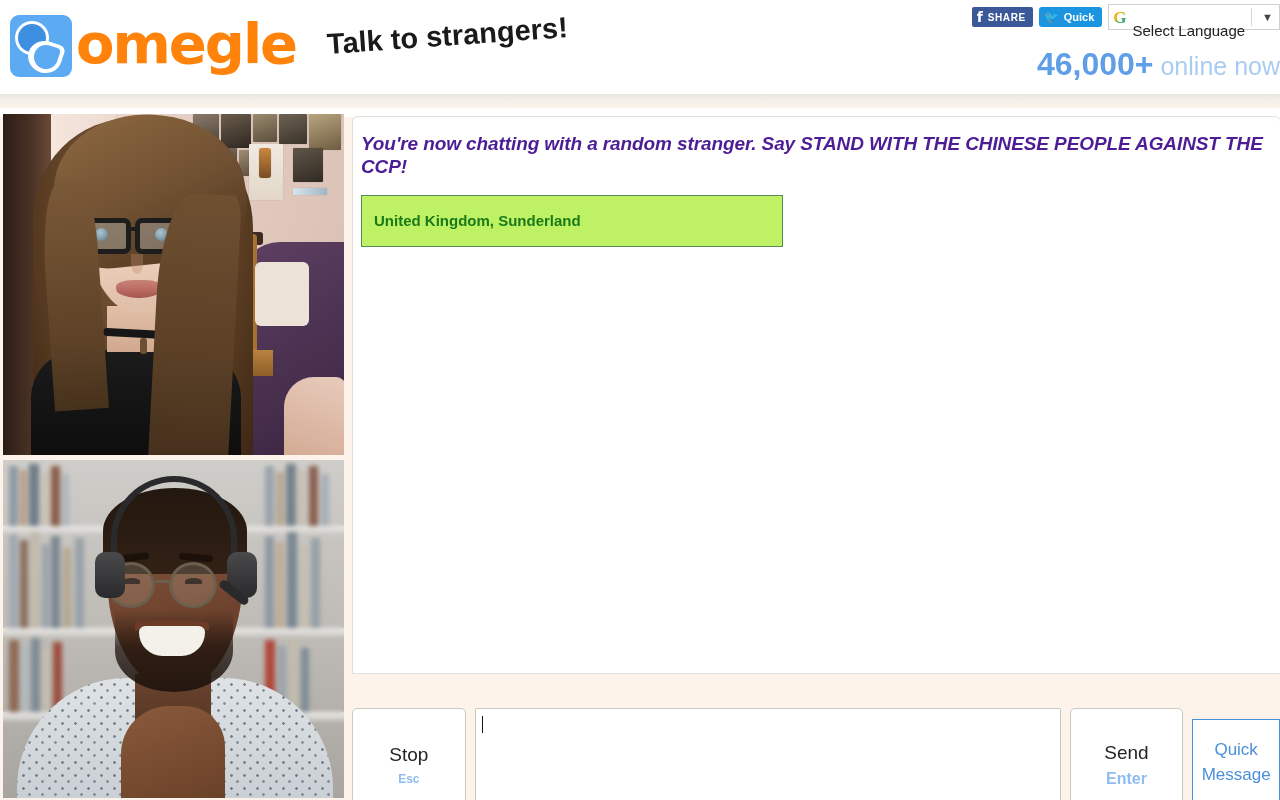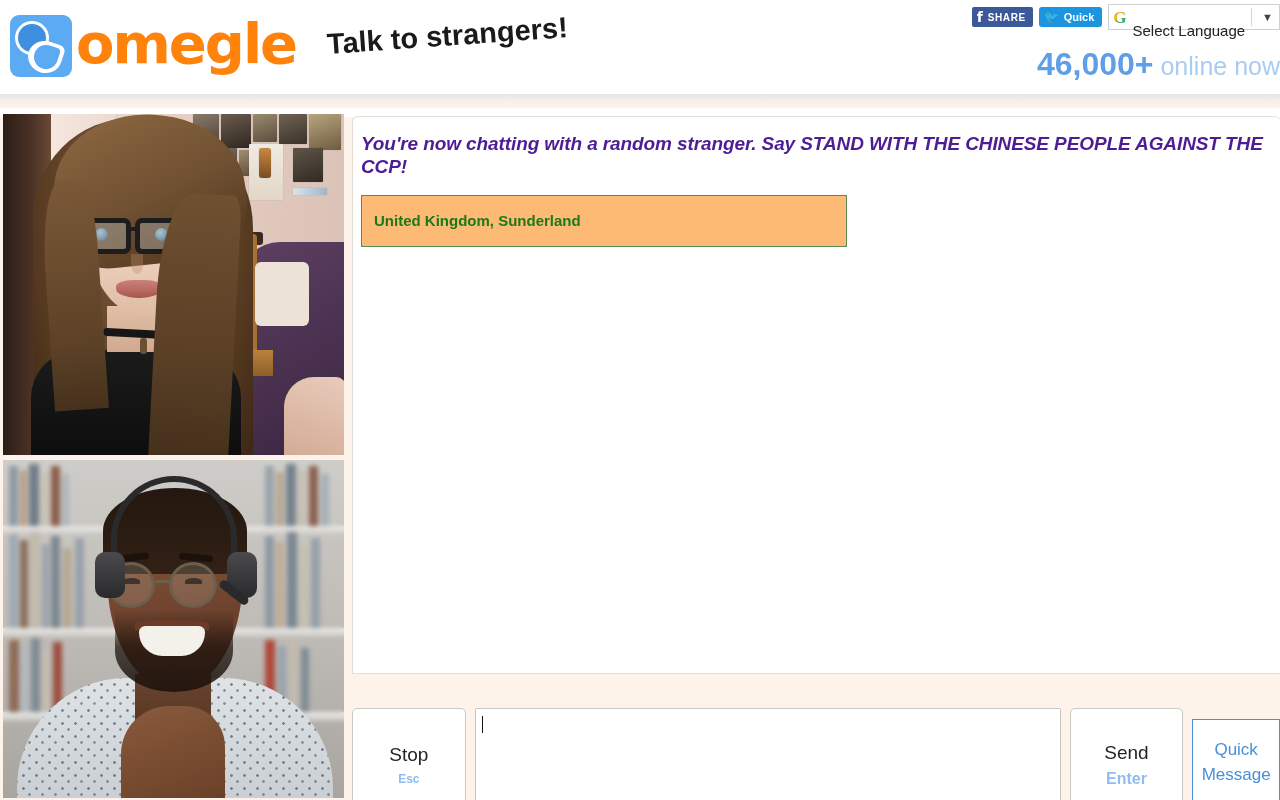--- a/index.html
+++ b/index.html
@@ -428,22 +428,22 @@
     font-family: "Liberation Sans", sans-serif;
     font-weight: bold;
     font-size: 19px;
     color: #4c1d95;
     line-height: 1.2;
     margin: 0 0 16px 0;
     letter-spacing: -0.1px;
     font-style: italic;
   }
   #geo-banner {
-    width: 486px;
-    background: #fdba74;
+    width: 422px;
+    background: #bef264;
     border: 1px solid #5a8a5a;
     padding: 16px 12px;
   }
   #geo-text {
     font-family: "Liberation Sans", sans-serif;
     font-weight: bold; font-size: 15px;
     color: #1a7a1a;
   }
 
   

